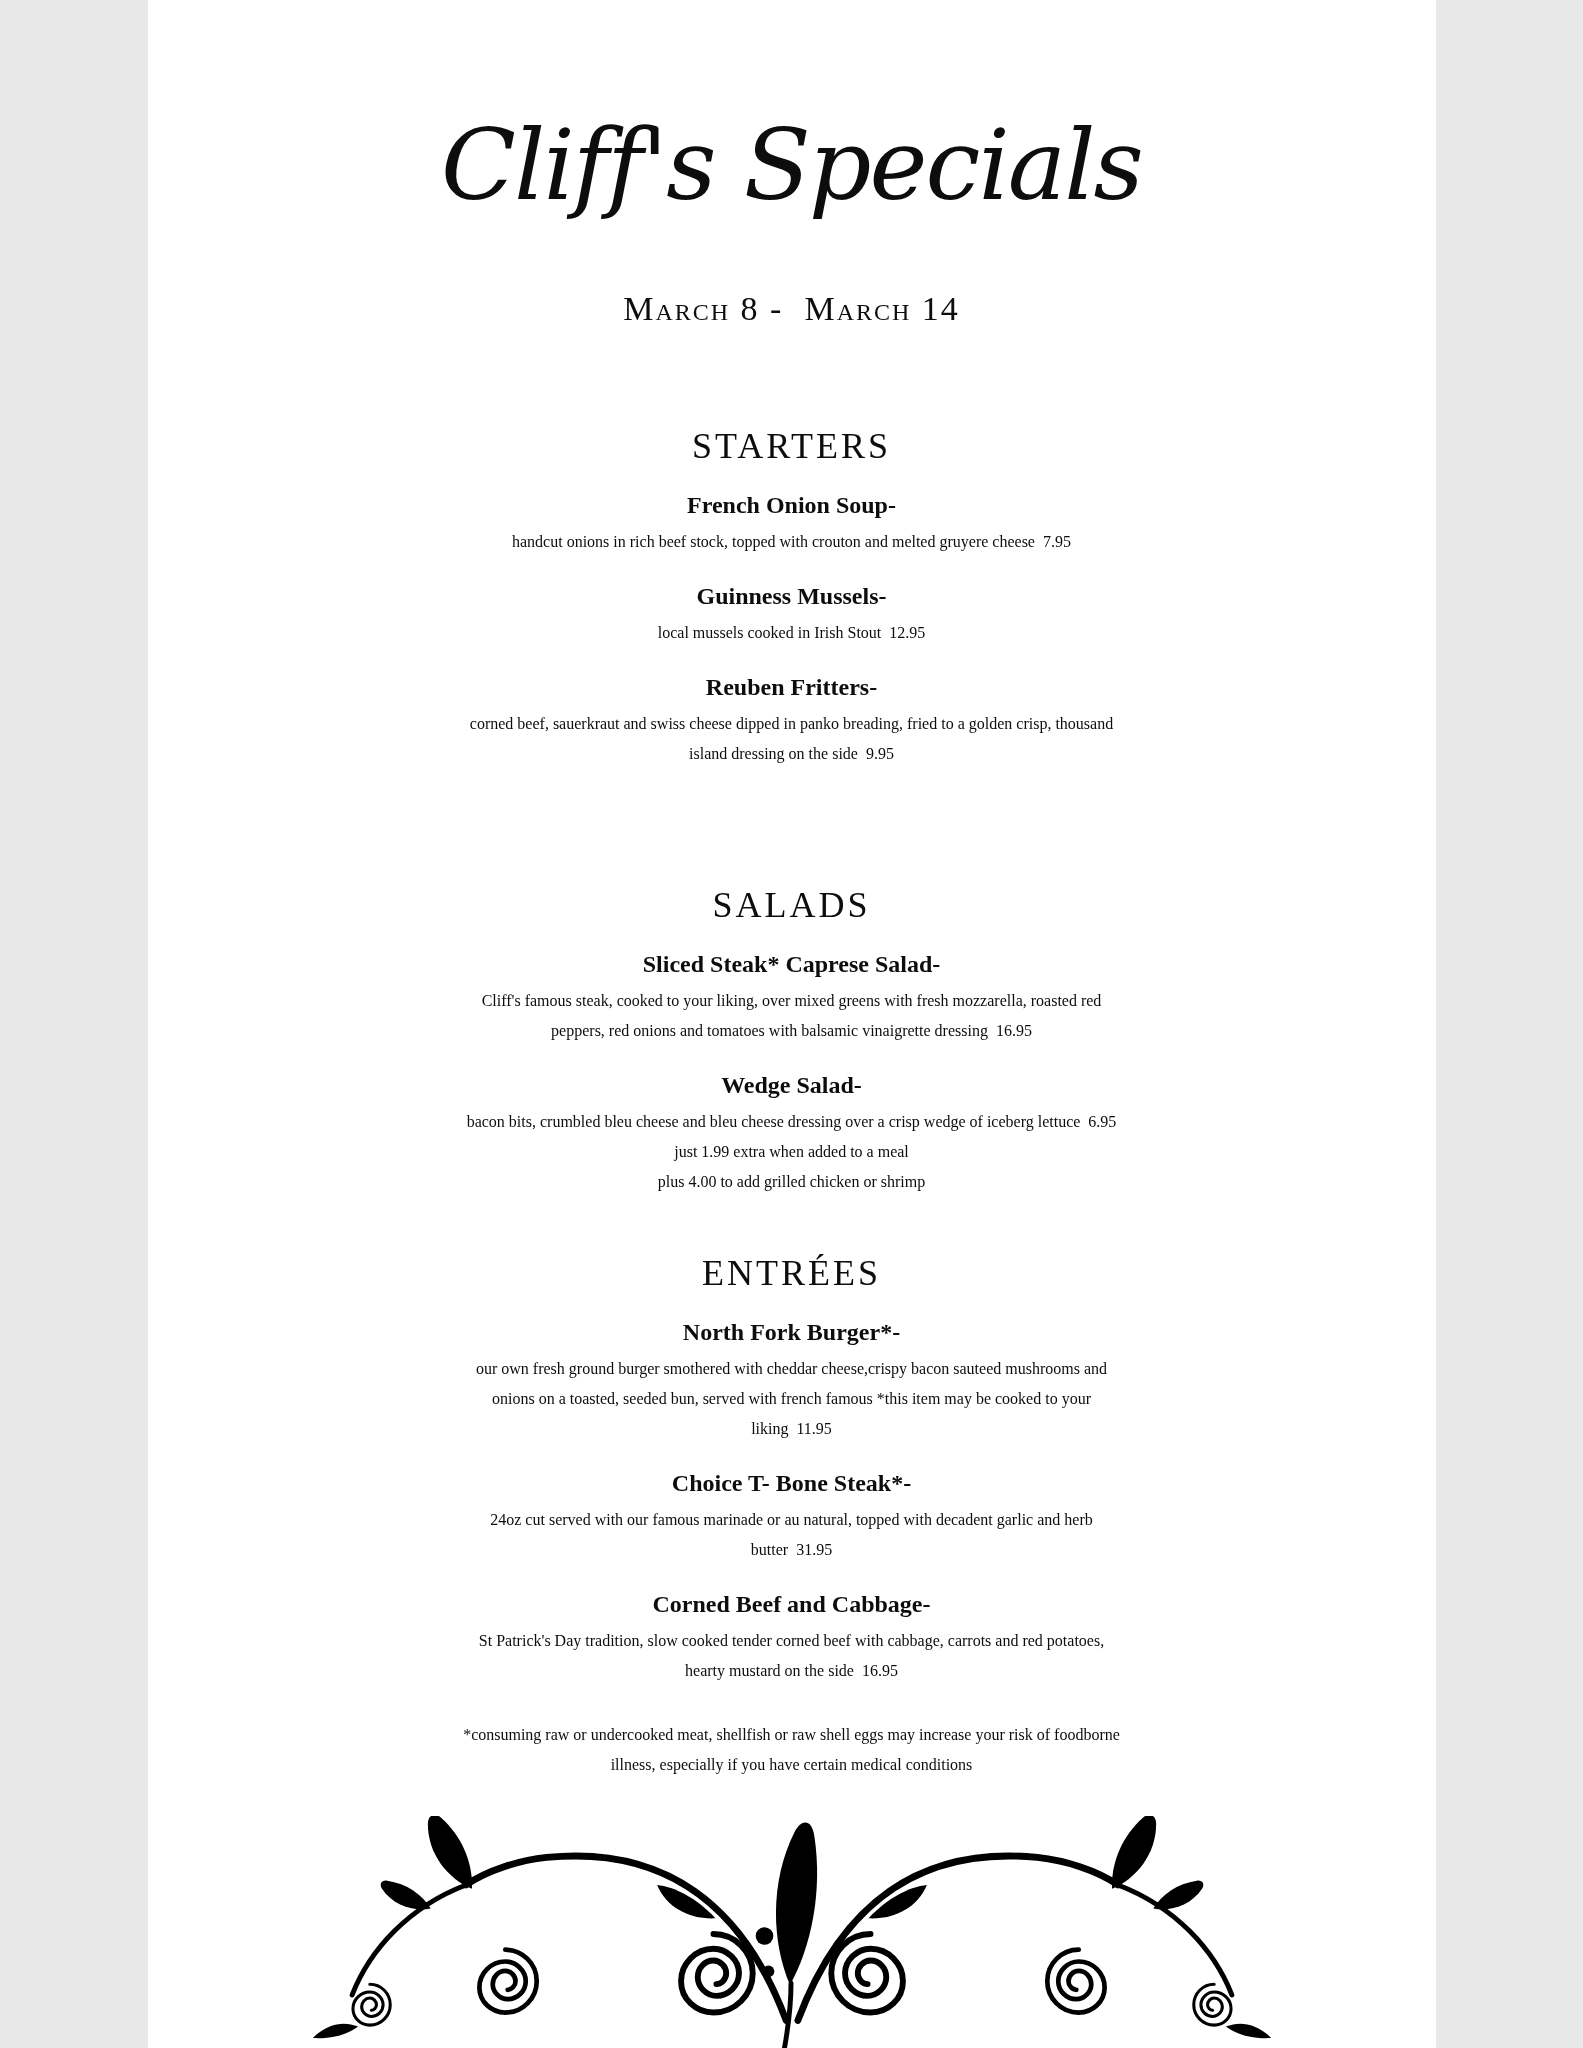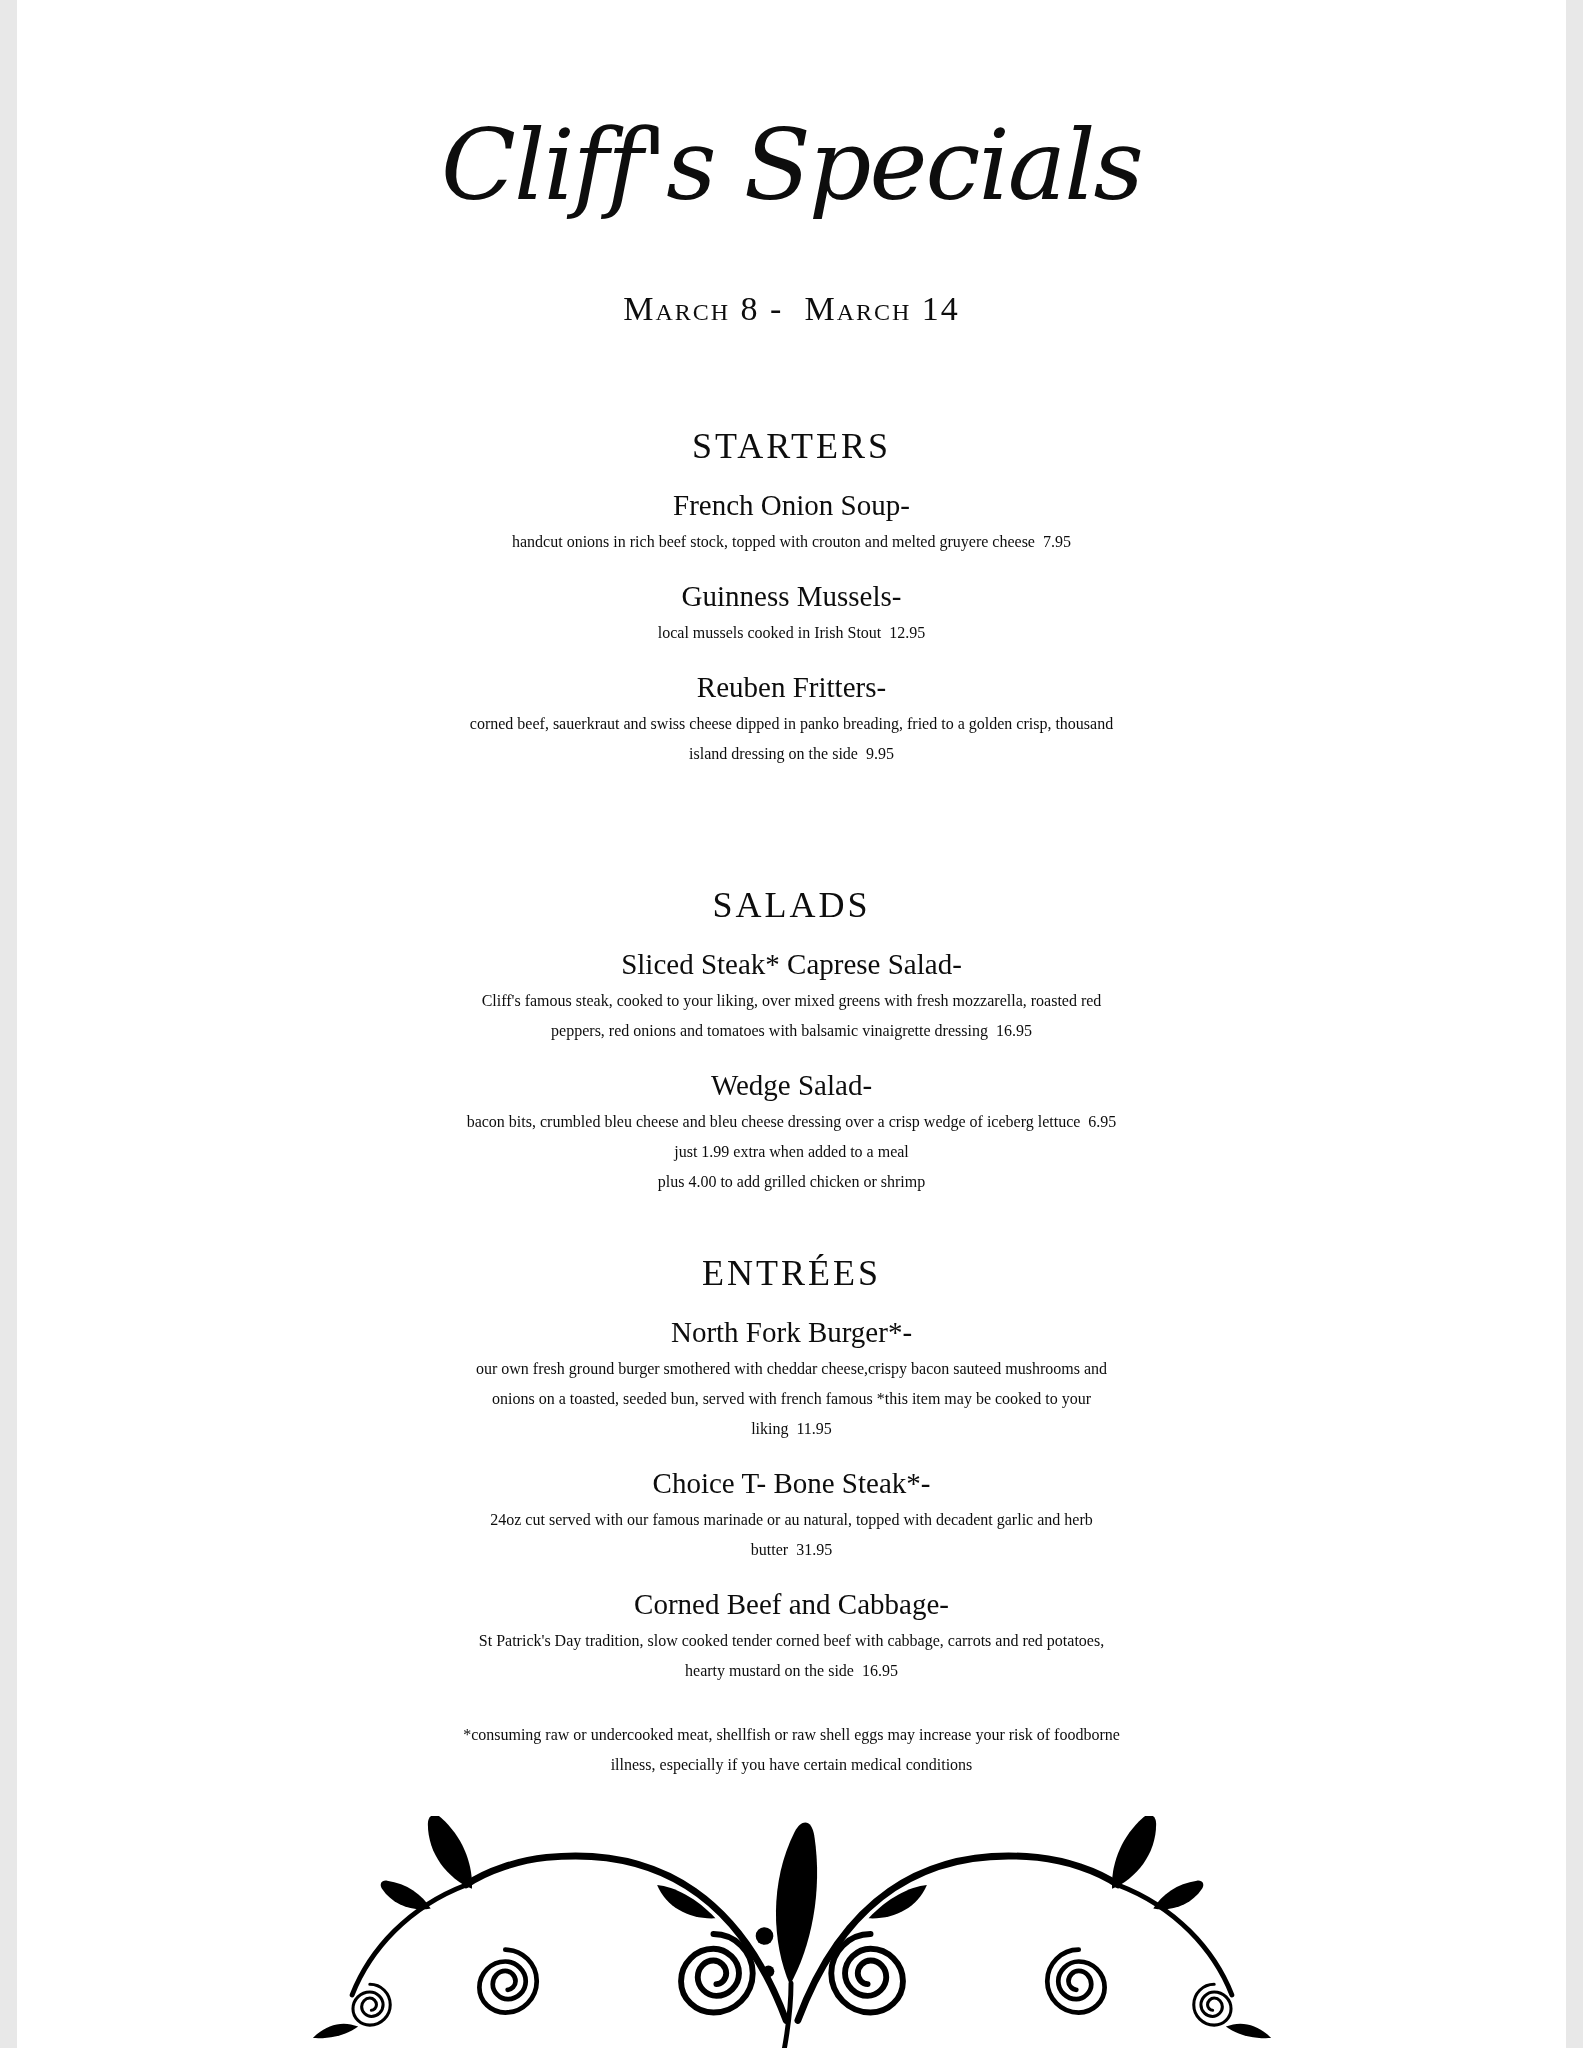--- a/index.html
+++ b/index.html
@@ -1,18 +1,18 @@
 <!DOCTYPE html>
 <html><head>
 <meta charset="utf-8">
 <style>
   html, body { margin: 0; padding: 0; background: #e8e8e8; }
   .page {
     position: relative;
-    width: 1549px;
+    width: 1288px;
     height: 2048px;
     margin: 0 auto;
     background: #ffffff;
     color: #0d0d0d;
     font-family: "Liberation Serif", serif;
     overflow: hidden;
   }
   .content {
     width: 1220px;
     margin: 0 auto;
@@ -42,22 +42,22 @@
   .menu-section:nth-of-type(2) { margin-top: 112px; }
   .section-heading {
     font-size: 36px;
     font-weight: normal;
     line-height: 48px;
     letter-spacing: 3px;
     margin: 0 0 18px 0;
   }
   .menu-item { margin-bottom: 22px; }
   .item-name {
-    font-size: 29px;
-    font-weight: normal;
+    font-size: 24px;
+    font-weight: bold;
     line-height: 34px;
     margin: 0 0 5px 0;
     white-space: pre;
   }
   .item-desc { font-size: 16px; }
   .item-desc > div, .disclaimer > div {
     line-height: 30px;
     white-space: pre;
   }
   .disclaimer {

